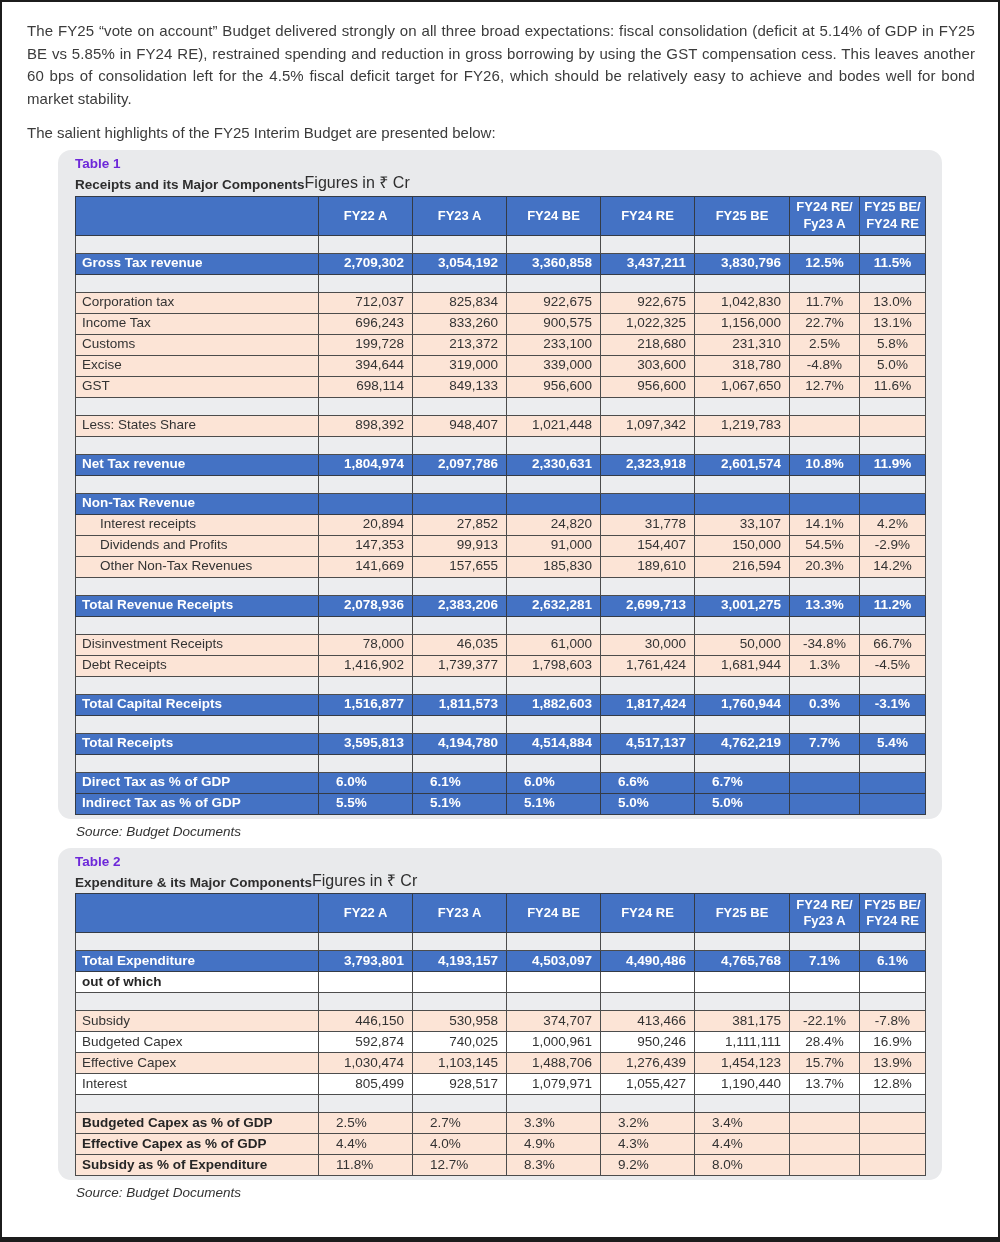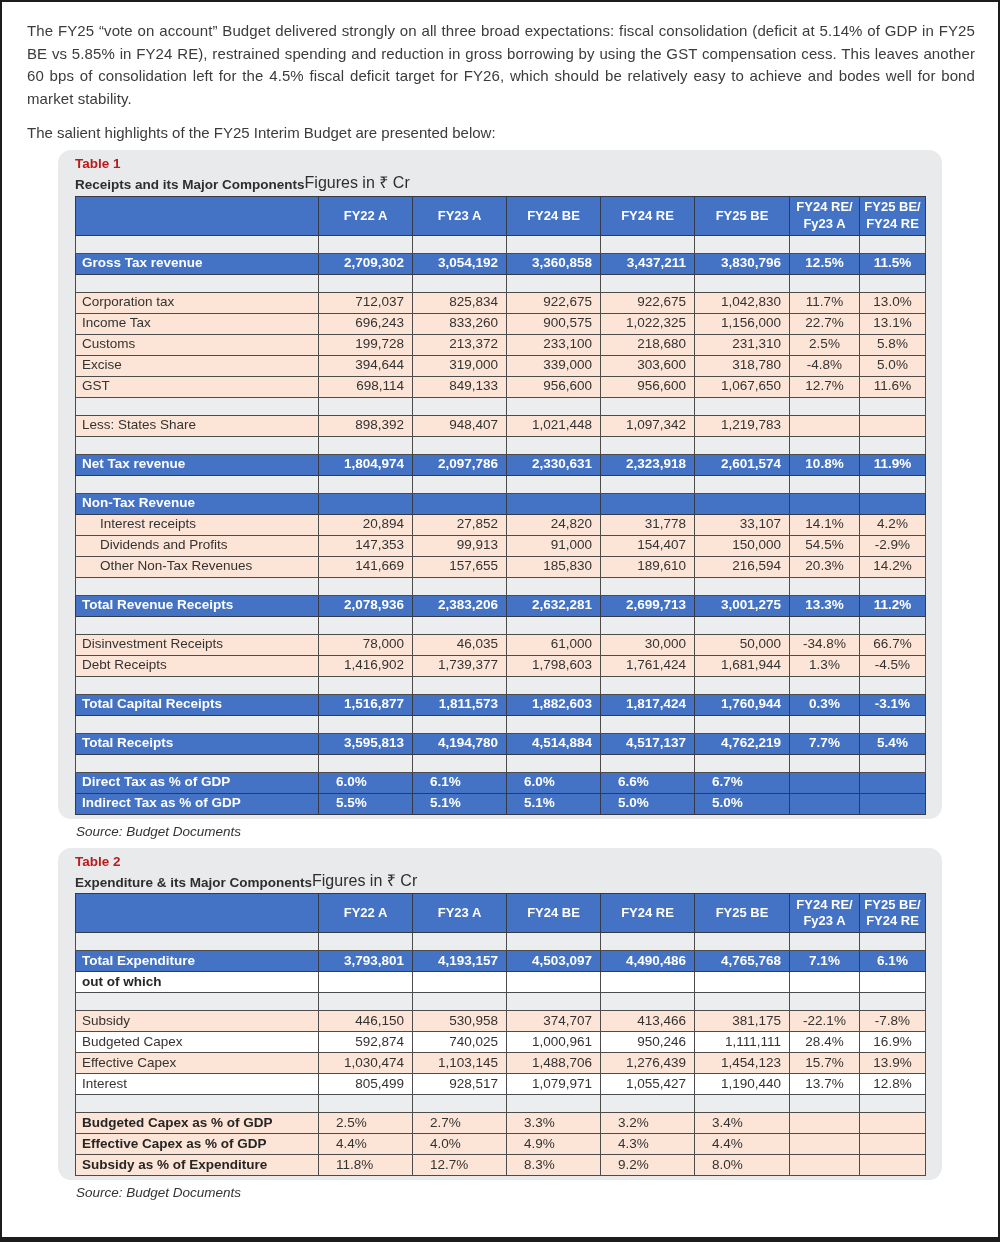--- a/index.html
+++ b/index.html
@@ -11,21 +11,21 @@
   }
   .intro{
     margin:2px 2px 0 2px;width:948px;font-size:15px;line-height:1.5;
     text-align:justify;color:#3b3b3b;letter-spacing:0.1px;
   }
   .salient{margin:14px 0 0 2px;font-size:15px;color:#3b3b3b;}
   .card{
     margin:9px 0 0 33px;width:884px;box-sizing:border-box;
     background:#E9EAEC;border-radius:13px;padding:6px 17px 4px 17px;
   }
-  .tbl-title{font-size:13.5px;font-weight:700;color:#b91c1c;line-height:1.25;}
+  .tbl-title{font-size:13.5px;font-weight:700;color:#6d28d9;line-height:1.25;}
   .tbl-subrow{display:flex;justify-content:flex-start;align-items:flex-end;width:850px;margin-bottom:2px;}
   .tbl-subtitle{font-size:13.5px;font-weight:700;color:#2e2e2e;line-height:1.3;}
   .tbl-figures{font-size:16px;font-weight:400;color:#2e2e2e;line-height:1.3;}
   table{border-collapse:collapse;table-layout:fixed;width:850px;font-size:13.5px;color:#333;}
   td,th{border:1px solid #4c4c4c;overflow:hidden;white-space:nowrap;box-sizing:border-box;}
   th{
     background:#4472C4;color:#ffffff;font-weight:700;font-size:13px;height:39px;
     text-align:center;white-space:pre-line;line-height:1.25;border-color:#343b46;padding:0 2px;
   }
   td{height:21px;padding:1px 8px 2px;line-height:1;}

